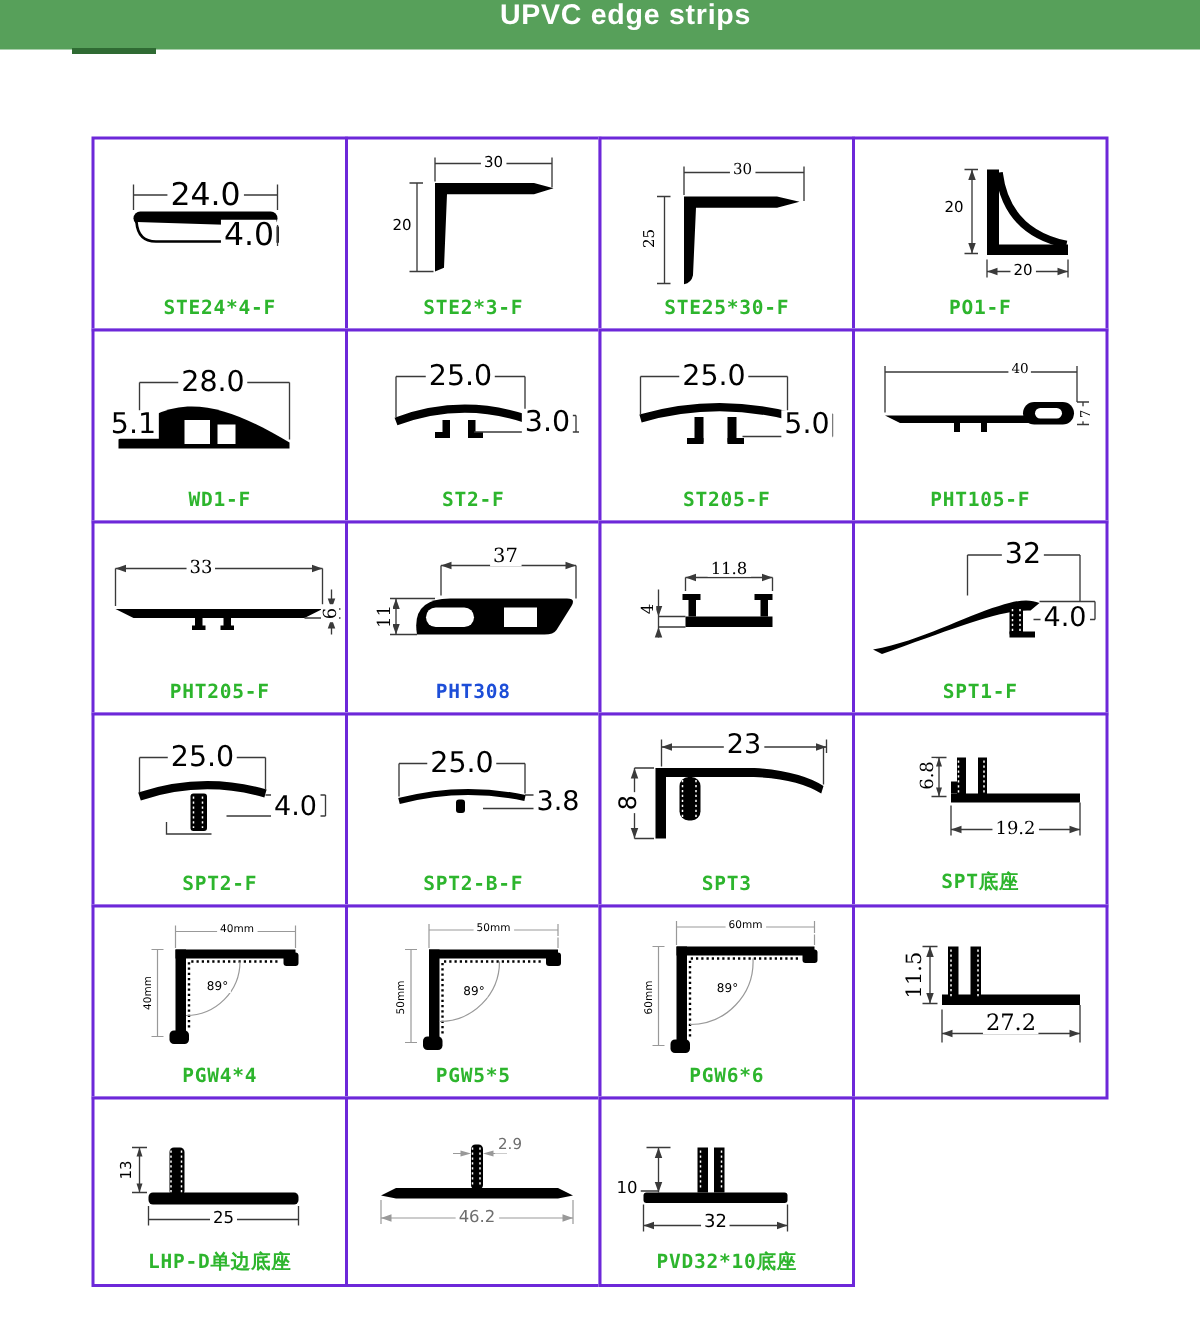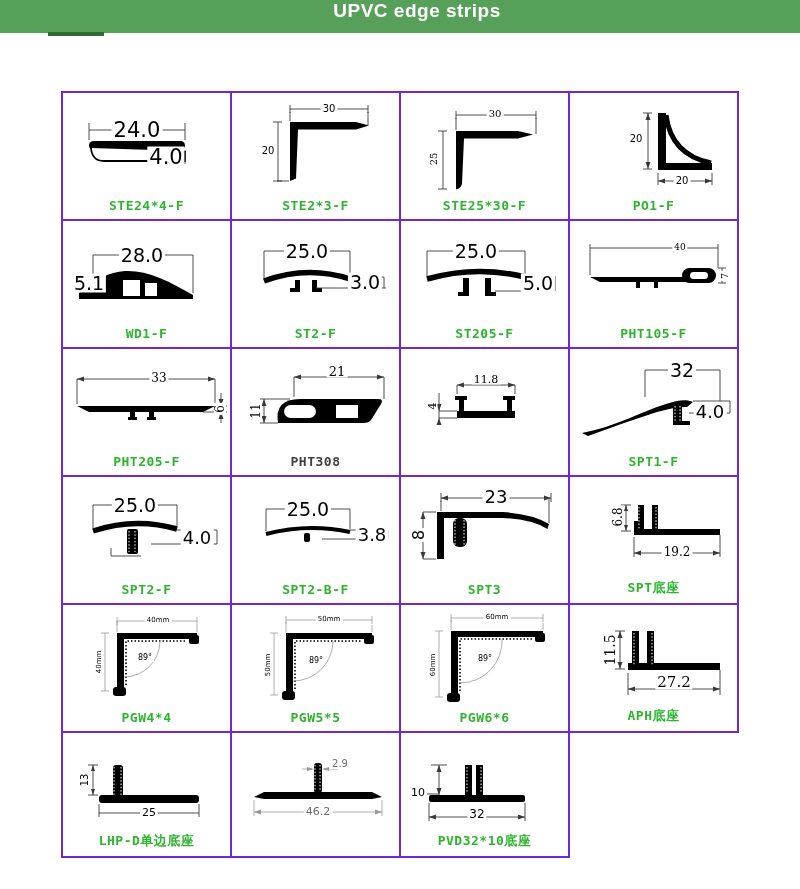--- a/index.html
+++ b/index.html
@@ -158,36 +158,36 @@
     <div class="cell">
       <svg width="166" height="126" viewBox="0 0 166 126">
         <path class="pf" d="M14,57 L152,57 L140,63 L26,63 Z"></path>
         <rect class="pf" x="67" y="63" width="5" height="8"></rect>
           <rect class="pf" x="65" y="68" width="9" height="3"></rect>
         <rect class="pf" x="86" y="63" width="5" height="8"></rect>
           <rect class="pf" x="84" y="68" width="9" height="3"></rect>
         <path class="d" d="M14,30 h138 M14,30 v25 M152,30 v25 M158,44 v10 M158,74 v-8 M152,57 h12 M140,63 h24"></path>
         <path class="ah" d="M14,30 l7,-2.5 0,5 z M152,30 l-7,-2.5 0,5 z M158,57 l-2.5,-7 5,0 z M158,63 l-2.5,7 5,0 z"></path>
       </svg>
-      <span class="dim sf" style="left:96px;top:29px;font-size:12px;">33</span>
+      <span class="dim sf" style="left:71px;top:29px;font-size:12px;">33</span>
       <span class="dim sf rot" style="left:157px;top:60px;font-size:12px;">6</span>
       <div class="code" style="color:#2db52d;">PHT205-F</div>
     </div>
 
     <div class="cell">
       <svg width="166" height="126" viewBox="0 0 166 126">
         <path class="pf" d="M46,74 Q42,50 68,50 L146,50 Q152,50 149,55 L139,71 Q137,74 131,74 Z"></path>
         <rect x="52" y="56" width="32" height="13" rx="6.5" fill="#fff"></rect>
         <rect x="104" y="56" width="22" height="13" fill="#fff"></rect>
         <path class="d" d="M62,28 h90 M62,28 v20 M152,28 v22 M32,50 v24 M58,50 h-30 M46,74 h-18"></path>
         <path class="ah" d="M62,28 l7,-2.5 0,5 z M152,28 l-7,-2.5 0,5 z M32,50 l-2.5,7 5,0 z M32,74 l-2.5,-7 5,0 z"></path>
       </svg>
-      <span class="dim sf" style="left:105px;top:22px;font-size:13px;">21</span>
+      <span class="dim sf" style="left:105px;top:22px;font-size:13px;">37</span>
       <span class="dim sf rot" style="left:24px;top:62px;font-size:12px;">11</span>
-      <div class="code" style="color:#404040;margin-top:48px;">PHT308</div>
+      <div class="code" style="color:#1d4ed8;margin-top:48px;">PHT308</div>
     </div>
 
     <div class="cell">
       <svg width="166" height="126" viewBox="0 0 166 126">
         <rect class="pf" x="56" y="62" width="58" height="7"></rect>
         <rect class="pf" x="58" y="50" width="5" height="12"></rect>
           <rect class="pf" x="54" y="47" width="12" height="4"></rect>
         <rect class="pf" x="106" y="50" width="5" height="12"></rect>
           <rect class="pf" x="102" y="47" width="12" height="4"></rect>
         <path class="d" d="M56,36 h58 M56,36 v9 M114,36 v9 M38,44 v32 M56,62 h-18 M56,69 h-18"></path>
@@ -317,21 +317,20 @@
       <svg width="166" height="126" viewBox="0 0 166 126">
         <rect class="pf" x="62" y="26" width="7" height="38"></rect>
           <rect class="pf" x="77" y="26" width="7" height="38"></rect>
         <rect class="pf" x="58" y="58" width="92" height="7"></rect>
         <path class="rib" d="M64,28 v32 M82,28 v32"></path>
         <path class="d" d="M50,26 v38 M45,26 h10 M45,64 h10 M58,84 h92 M58,68 v22 M150,65 v25"></path>
         <path class="ah" d="M58,84 l7,-2.5 0,5 z M150,84 l-7,-2.5 0,5 z M50,26 l-2.5,7 5,0 z M50,64 l-2.5,-7 5,0 z"></path>
       </svg>
       <span class="dim sf rot" style="left:40px;top:45px;font-size:14px;">11.5</span>
       <span class="dim sf" style="left:104px;top:77px;font-size:15px;">27.2</span>
-      <div class="code" style="color:#2db52d;">APH底座</div>
     </div>
   </div>
 
   <div class="row row6">
 
     <div class="cell">
       <svg width="166" height="123" viewBox="0 0 166 123">
         <rect class="pf" x="36" y="62" width="100" height="8" rx="3"></rect>
         <rect class="pf" x="50" y="32" width="10" height="32" rx="3"></rect>
         <path class="rib" d="M51,34 v28 M58,34 v28"></path>

